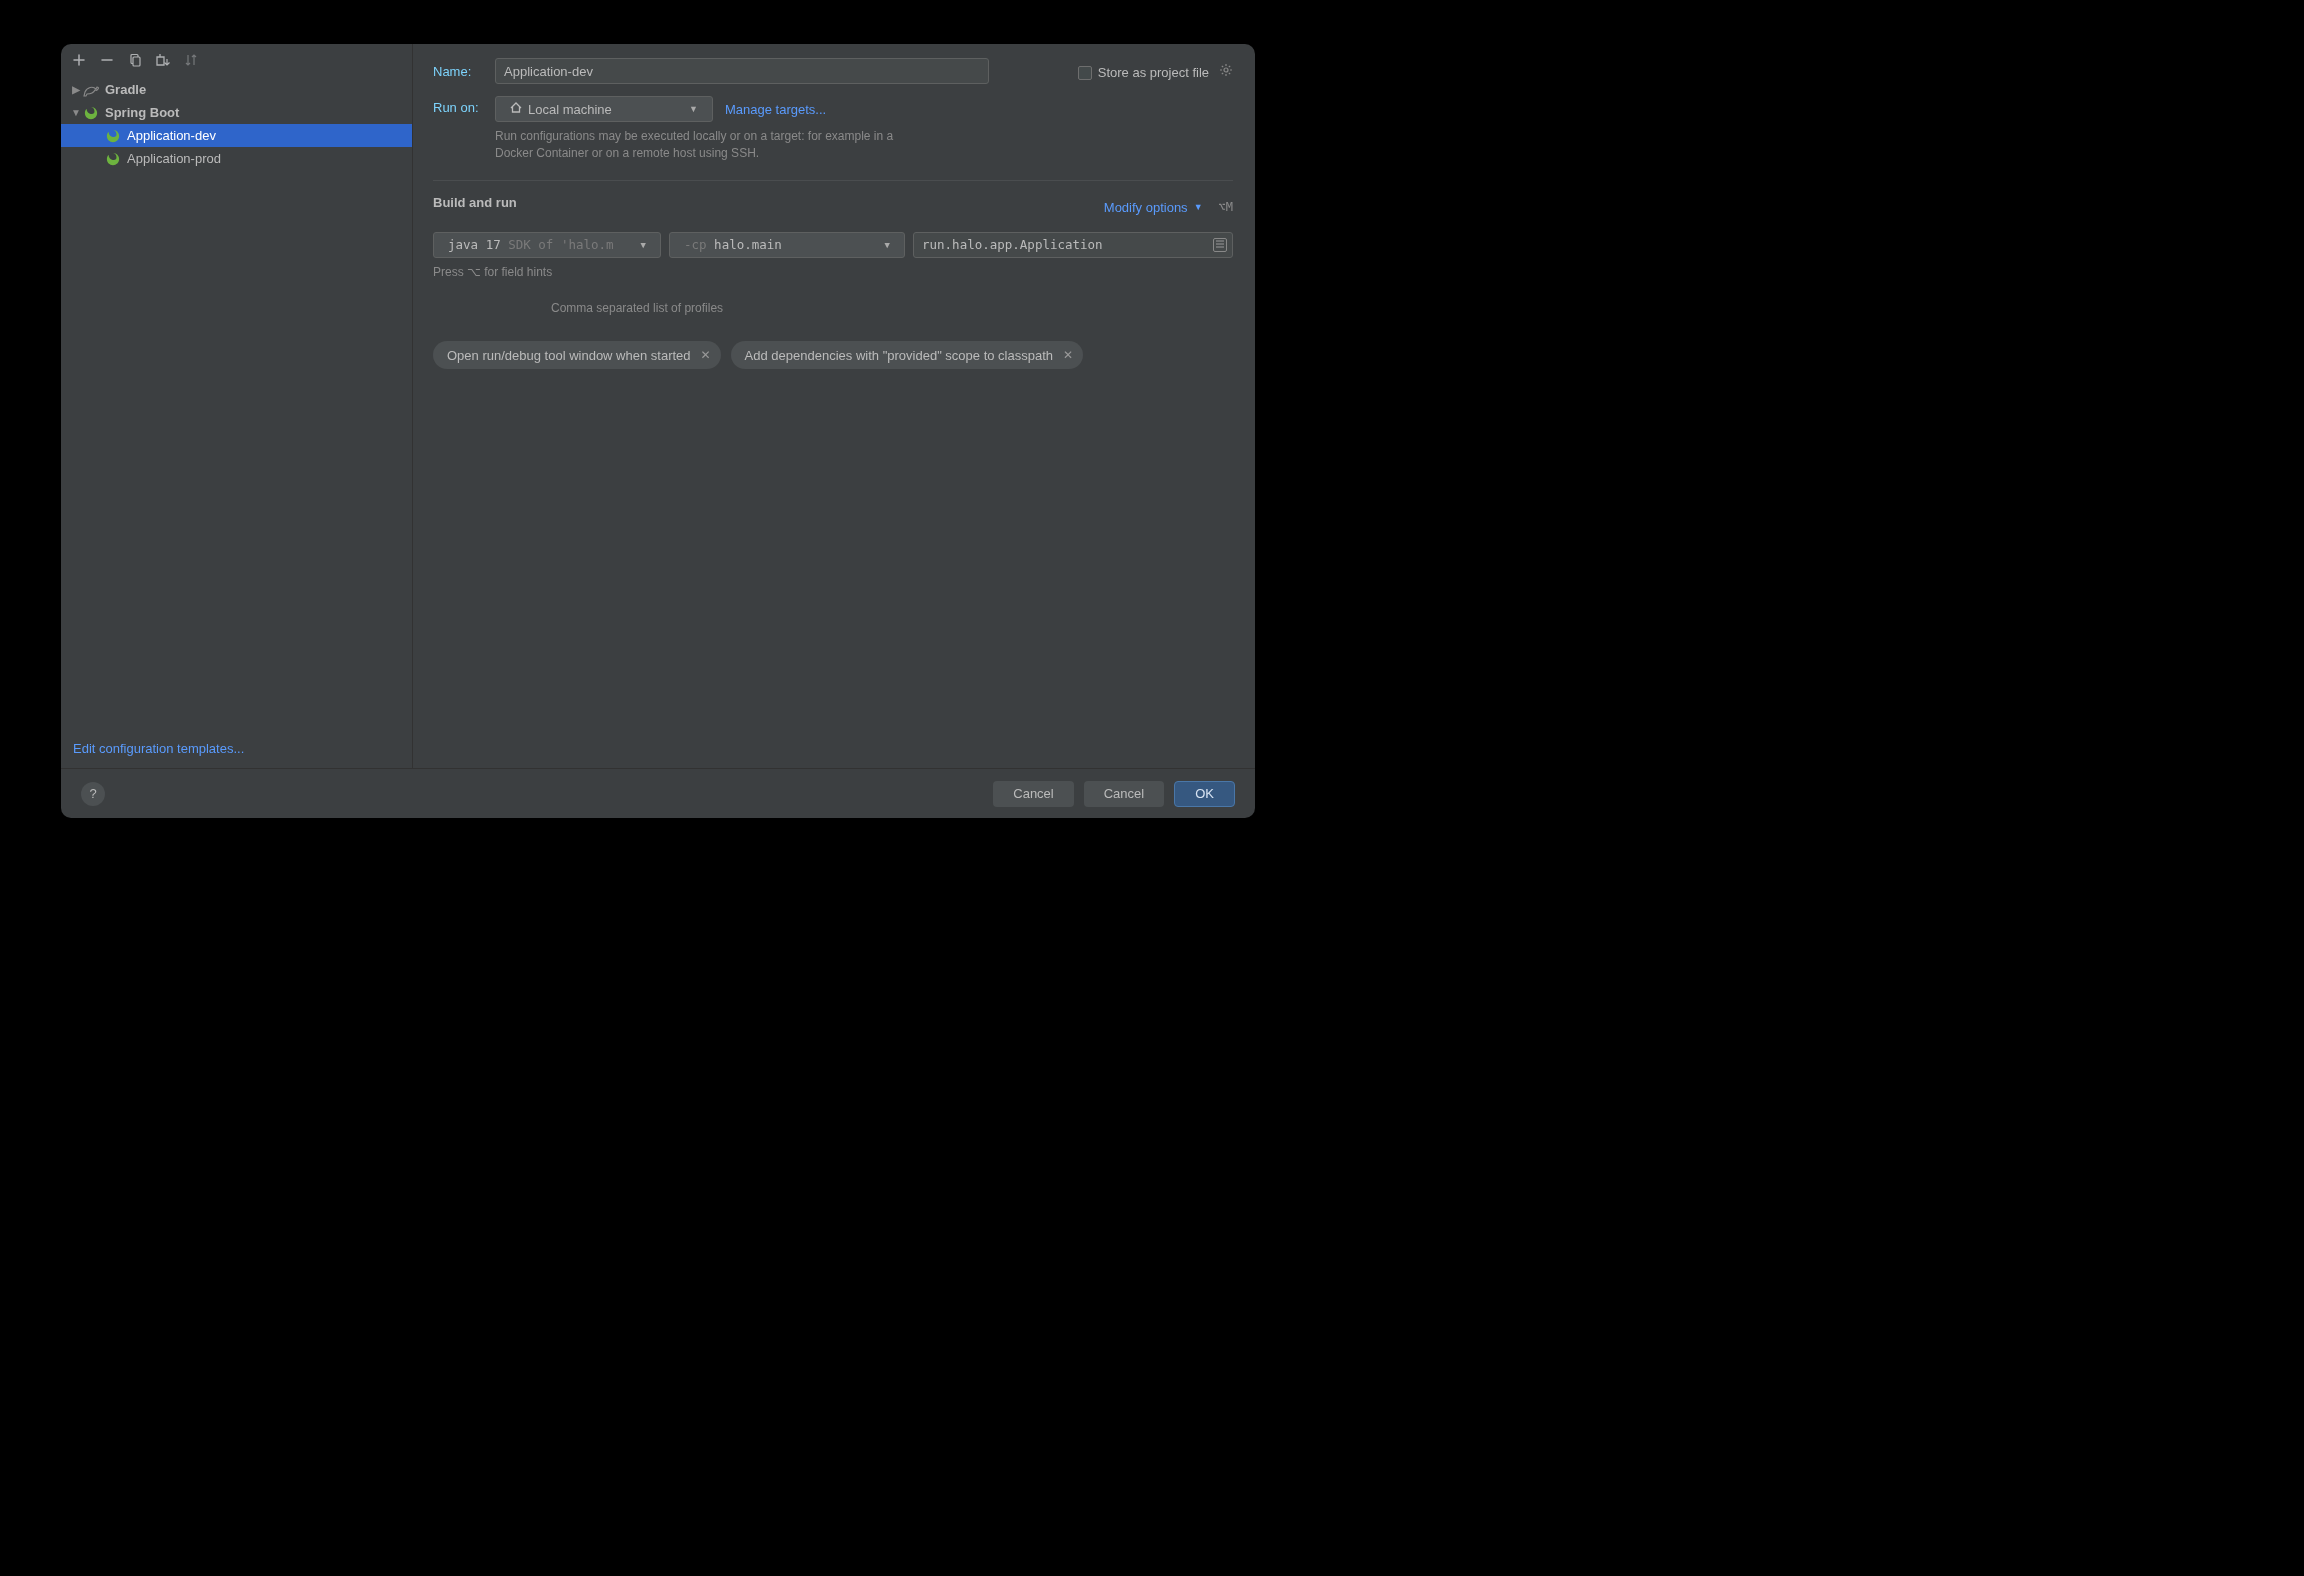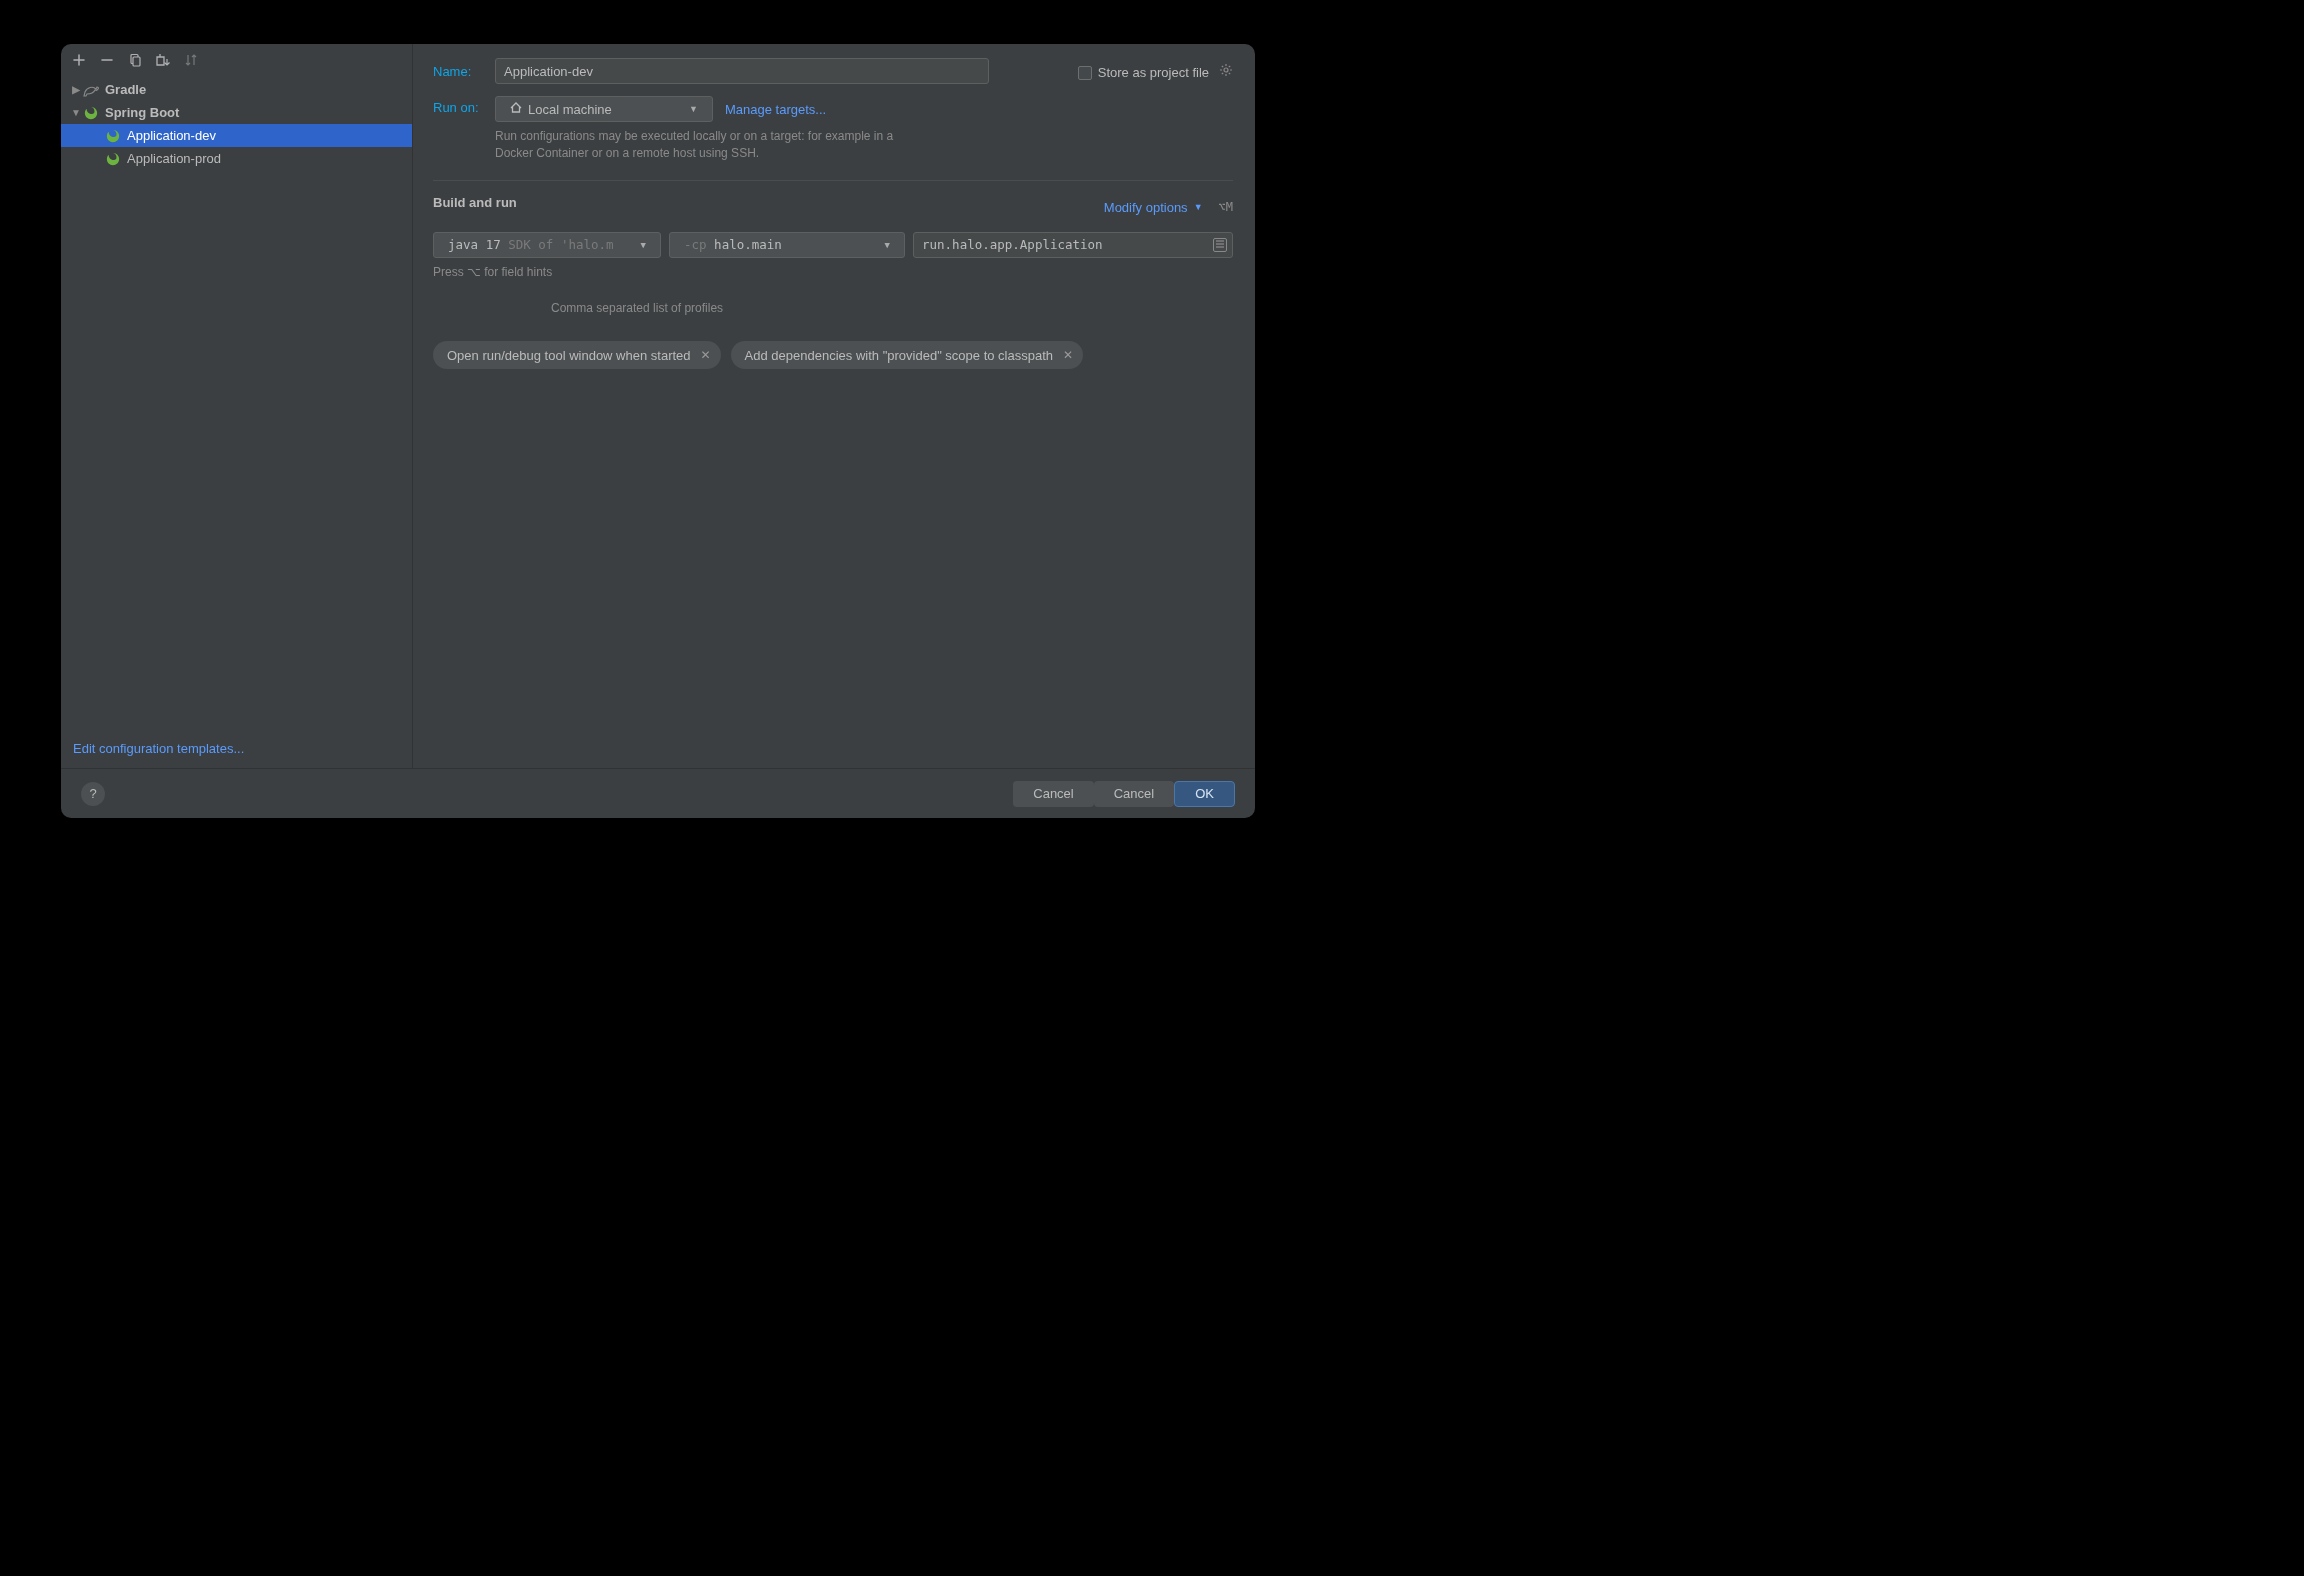--- a/index.html
+++ b/index.html
@@ -115,21 +115,21 @@
       padding: 14px 22px 0 20px;
       overflow-y: auto;
     }
     .form-row {
       display: flex;
       align-items: center;
       margin-bottom: 12px;
     }
     .label {
       width: 62px;
-      color: #0ea5e9;
+      color: #7dd3fc;
     }
     .label-wide { width: 62px; }
     .text-input {
       background: #45494a;
       border: 1px solid #5e6060;
       border-radius: 3px;
       height: 26px;
       color: #bbbbbb;
       padding: 0 8px;
       font-size: 13px;
@@ -268,20 +268,21 @@
       background: #4c5052;
       color: #bbb;
       display: flex;
       align-items: center; justify-content: center;
       font-size: 13px;
       cursor: pointer;
     }
     .footer-buttons {
       margin-left: auto;
       display: flex;
+      gap: 10px;
     }
     .btn {
       height: 26px;
       padding: 0 20px;
       border-radius: 4px;
       border: none;
       font-size: 13px;
       cursor: pointer;
       background: #4c5052;
       color: #bbbbbb;

